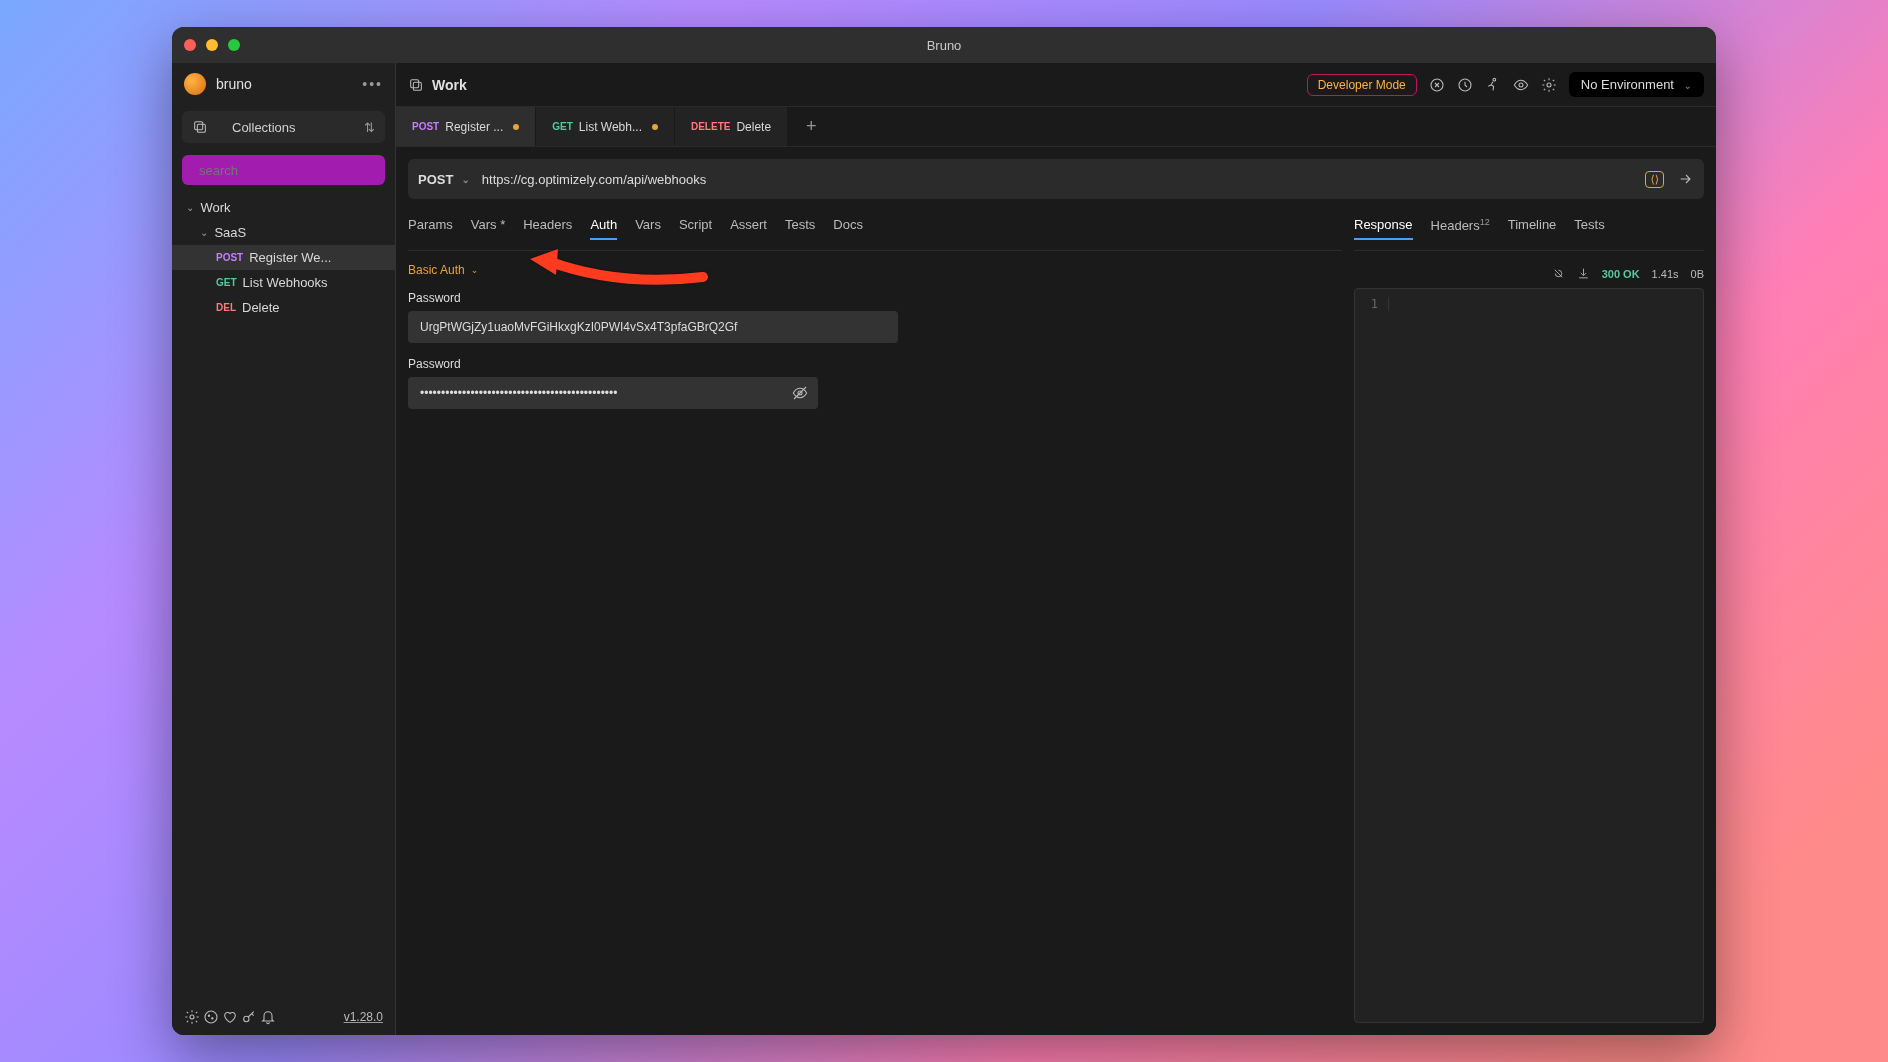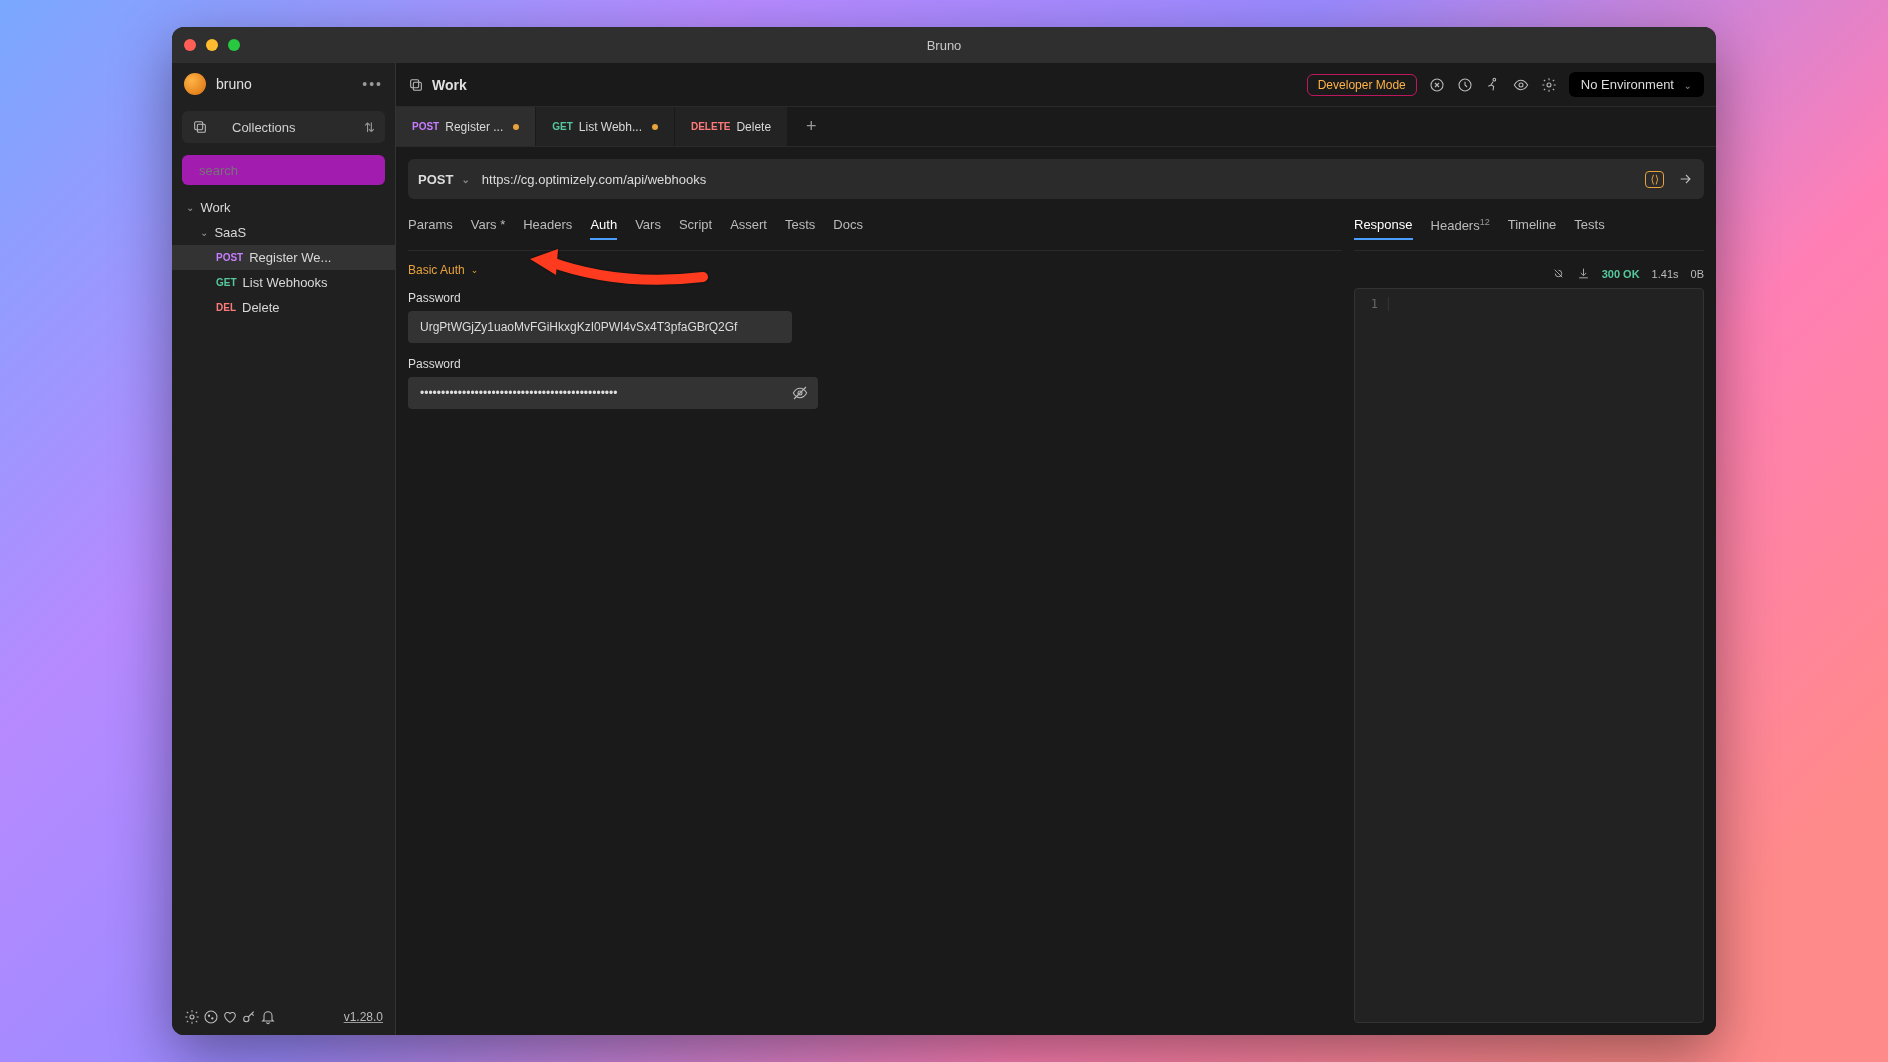--- a/index.html
+++ b/index.html
@@ -114,21 +114,21 @@
 
 .subtabs { display:flex; gap:18px; padding:6px 0 10px; font-size:13px; color:#bbb; border-bottom:1px solid #2a2a2a; margin-bottom:12px; }
 .subtab { cursor:pointer; padding-bottom:6px; }
 .subtab.active { color:#fff; border-bottom:2px solid #4a9eff; }
 .subtab .sup { font-size:9px; vertical-align:super; color:#999; }
 
 .auth-type { color:#e8a33d; font-size:12px; display:flex; align-items:center; gap:6px; cursor:pointer; margin-bottom:14px; }
 .auth-type .chev { font-size:9px; }
 .field-label { color:#ddd; font-size:12px; margin-bottom:6px; }
 .field-input {
-  width:384px; background:#333; border:none; color:#ddd; padding:9px 12px; font-size:12px; border-radius:4px;
+  width:490px; background:#333; border:none; color:#ddd; padding:9px 12px; font-size:12px; border-radius:4px;
   margin-bottom:14px;
 }
 .pw-wrap { position:relative; width:410px; }
 .pw-wrap .eye { position:absolute; right:10px; top:8px; color:#aaa; cursor:pointer; }
 
 .arrow-annot { position:absolute; }
 .arrow-annot svg { filter:drop-shadow(0 0 1px rgba(0,0,0,.5)); }
 
 .resp-info { display:flex; gap:12px; align-items:center; justify-content:flex-end; padding:4px 0 8px; font-size:11px; color:#bbb; }
 .resp-info .status { color:#56c99d; font-weight:600; }

